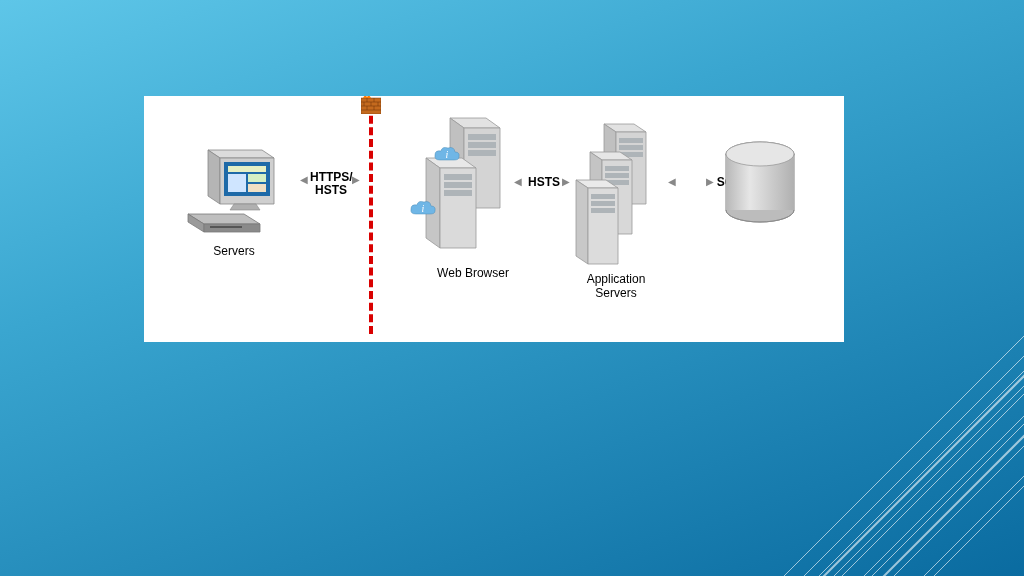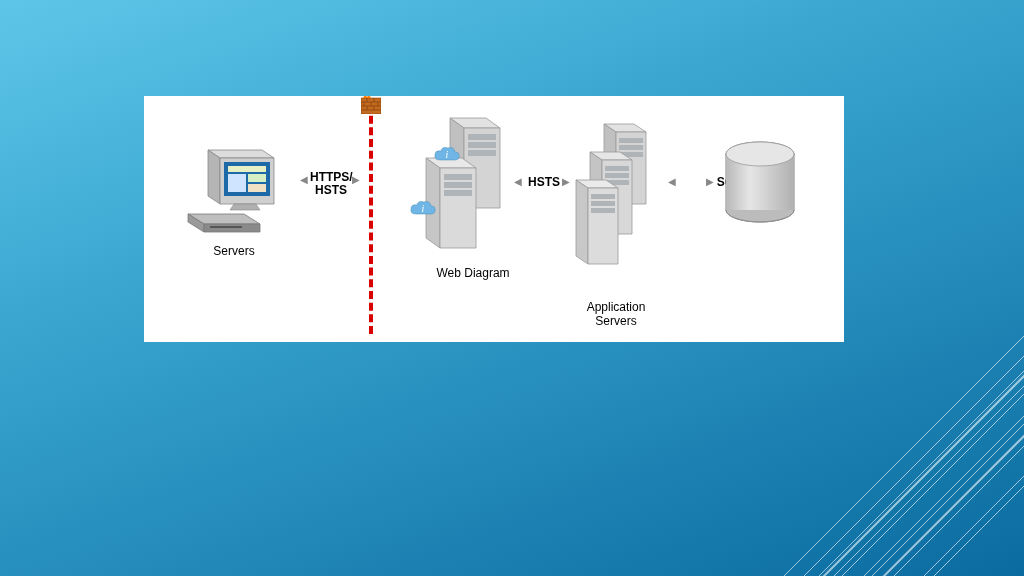--- a/index.html
+++ b/index.html
@@ -162,21 +162,21 @@
       
       <svg class="cloud-badge" style="left:20px; top:38px;" viewBox="0 0 26 18">
         <path d="M6 14 Q0 14 1 9 Q1 4 7 5 Q8 0 14 2 Q20 0 21 6 Q26 6 25 11 Q25 14 20 14 Z" fill="#6fb6e6" stroke="#4a8cb8" stroke-width="0.5"></path>
         <text x="13" y="12" text-anchor="middle" font-size="10" font-style="italic" fill="#fff" font-family="Georgia">i</text>
       </svg>
       <svg class="cloud-badge" style="left:-4px; top:92px;" viewBox="0 0 26 18">
         <path d="M6 14 Q0 14 1 9 Q1 4 7 5 Q8 0 14 2 Q20 0 21 6 Q26 6 25 11 Q25 14 20 14 Z" fill="#6fb6e6" stroke="#4a8cb8" stroke-width="0.5"></path>
         <text x="13" y="12" text-anchor="middle" font-size="10" font-style="italic" fill="#fff" font-family="Georgia">i</text>
       </svg>
     </div>
-    <div class="node-label" style="left:284px; top:170px; width:90px;">Web Diagram</div>
+    <div class="node-label" style="left:284px; top:170px; width:90px;">Web Browser</div>
 
     <span class="arrow" style="left:370px; top:80px;">◀</span>
     <div class="proto-label" style="left:380px; top:80px; width:40px;">HSTS</div>
     <span class="arrow" style="left:418px; top:80px;">▶</span>
 
     <div class="app-wrap">
       <svg viewBox="0 0 100 150" width="100" height="150">
         <g transform="translate(30,0)">
           <polygon points="0,8 30,8 42,16 12,16" fill="#e2e2e2" stroke="#999" stroke-width="0.8"></polygon>
           <polygon points="0,8 12,16 12,88 0,80" fill="#c0c0c0" stroke="#999" stroke-width="0.8"></polygon>
@@ -196,21 +196,21 @@
         <g transform="translate(2,56)">
           <polygon points="0,8 30,8 42,16 12,16" fill="#eaeaea" stroke="#999" stroke-width="0.8"></polygon>
           <polygon points="0,8 12,16 12,92 0,84" fill="#c8c8c8" stroke="#999" stroke-width="0.8"></polygon>
           <polygon points="12,16 42,16 42,92 12,92" fill="#dcdcdc" stroke="#999" stroke-width="0.8"></polygon>
           <rect x="15" y="22" width="24" height="5" fill="#aeb4b8"></rect>
           <rect x="15" y="29" width="24" height="5" fill="#aeb4b8"></rect>
           <rect x="15" y="36" width="24" height="5" fill="#aeb4b8"></rect>
         </g>
       </svg>
     </div>
-    <div class="node-label" style="left:432px; top:176px; width:80px; white-space:pre-line;margin-top:28px;">Application
+    <div class="node-label" style="left:432px; top:176px; width:80px; white-space:pre-line;">Application
 Servers</div>
 
     <span class="arrow" style="left:524px; top:80px;">◀</span>
     <div class="proto-label" style="left:534px; top:80px; width:30px;margin-left:36px;">SQL</div>
     <span class="arrow" style="left:562px; top:80px;">▶</span>
 
     <div class="db-wrap">
       <svg viewBox="0 0 80 90" width="80" height="90">
         <ellipse cx="40" cy="14" rx="34" ry="12" fill="#e2e2e2" stroke="#9a9a9a" stroke-width="0.8"></ellipse>
         <path d="M6 14 L6 70 A34 12 0 0 0 74 70 L74 14" fill="#cfcfcf" stroke="#9a9a9a" stroke-width="0.8"></path>

